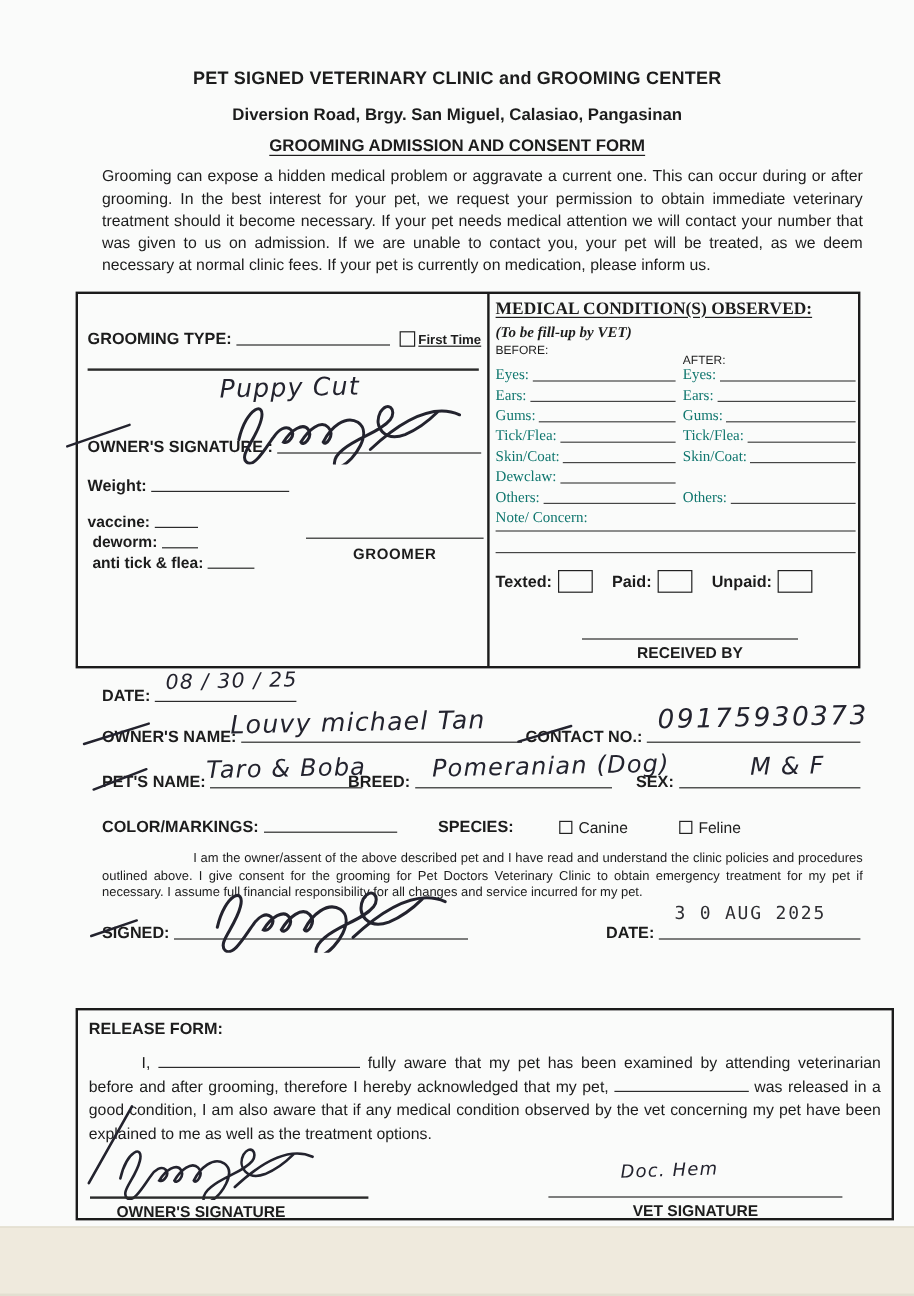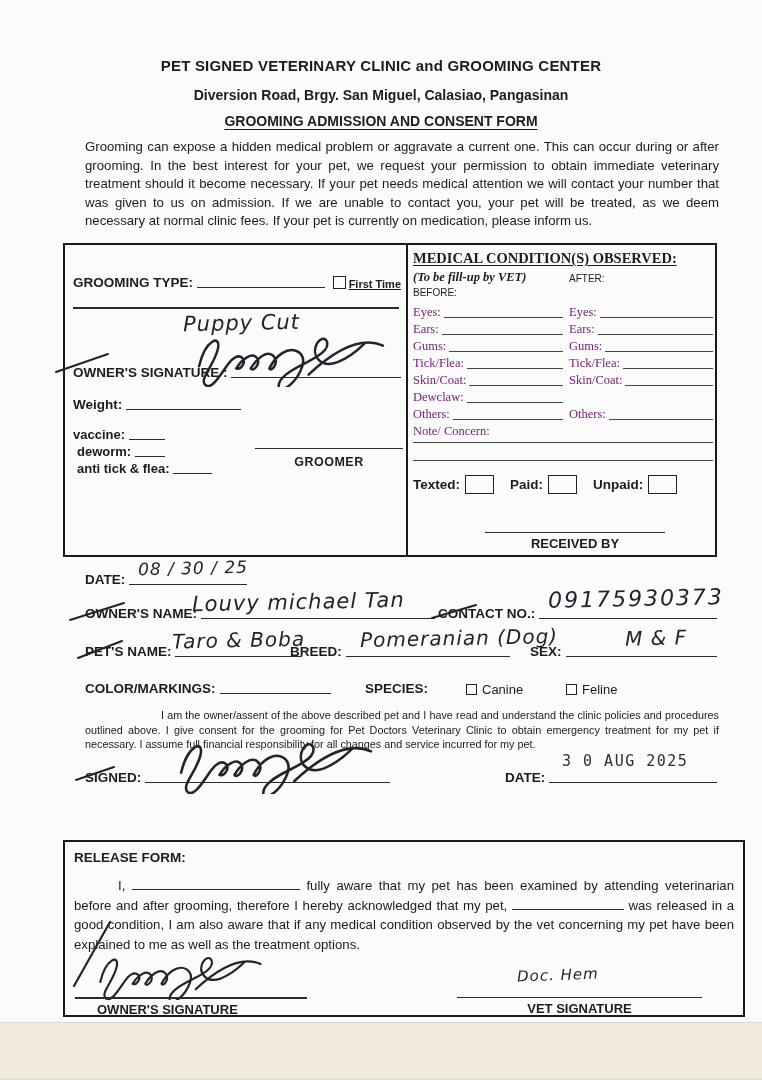--- a/index.html
+++ b/index.html
@@ -41,21 +41,21 @@
   .sp-box{width:9px;height:9px;margin-right:5px;}
   .pay-box{width:27px;height:17px;margin:0 16px 0 5px;border-width:1.6px;}
   .ft-lbl{font-size:11px;font-weight:bold;text-decoration:underline;white-space:nowrap;}
   
   .m-title{position:absolute;left:348px;top:5px;font-family:"Liberation Serif",serif;font-weight:bold;font-size:14.5px;text-decoration:underline;text-underline-offset:2px;white-space:nowrap;}
   .m-sub{position:absolute;left:348px;top:25px;font-family:"Liberation Serif",serif;font-weight:bold;font-style:italic;font-size:12.5px;}
   .m-colhdr{position:absolute;font-weight:normal;font-size:10px;}
   .mrow{position:absolute;left:348px;width:300px;display:flex;}
   .mcell-b{display:flex;width:150px;}
   .mcell-a{display:flex;flex:1;margin-left:6px;}
-  .mlbl{font-family:"Liberation Serif",serif;font-size:12.5px;color:#701a75;white-space:nowrap;}
+  .mlbl{font-family:"Liberation Serif",serif;font-size:12.5px;color:#0f766e;white-space:nowrap;}
   .mline{flex:1;border-bottom:1px solid #454545;margin:0 0 2px 3px;}
   .payrow{position:absolute;left:348px;top:230px;display:flex;align-items:center;}
   .pay-lbl{font-weight:bold;font-size:13.5px;}
   .groomer-lbl{position:absolute;font-weight:bold;font-size:12.5px;text-align:center;letter-spacing:.5px;}
   .received-lbl{position:absolute;font-weight:bold;font-size:13px;text-align:center;}
   
   .rel-title{position:absolute;left:9px;top:8px;font-weight:bold;font-size:13.5px;}
   .rel-para{position:absolute;left:9px;top:34px;width:660px;font-size:13.2px;line-height:19.5px;text-align:justify;text-indent:44px;margin:0;}
   .rblank{display:inline-block;border-bottom:1.2px solid #2b2b2b;height:13px;}
   .sig-lbl{position:absolute;font-weight:bold;font-size:13px;white-space:nowrap;}
@@ -125,21 +125,21 @@
       <span class="lbl-sm">anti tick &amp; flea:</span>
       <span class="fline"></span>
     </div>
 
     <div class="line" style="left:190px;top:203px;width:148px;border-bottom-width:1.3px;"></div>
     <div class="groomer-lbl" style="left:190px;top:210px;width:148px;">GROOMER</div>
 
     <div class="m-title">MEDICAL CONDITION(S) OBSERVED:</div>
     <div class="m-sub">(To be fill-up by VET)</div>
     <div class="m-colhdr" style="left:348px;top:42px;">BEFORE:</div>
-    <div class="m-colhdr" style="left:504px;top:28px;">AFTER:</div>
+    <div class="m-colhdr" style="left:504px;top:50px;">AFTER:</div>
 
     <div class="mrow" style="top:60px;">
       <span class="mcell-b">
           <span class="mlbl">Eyes:</span>
           <span class="mline"></span>
         </span>
       <span class="mcell-a">
           <span class="mlbl">Eyes:</span>
           <span class="mline"></span>
         </span>

